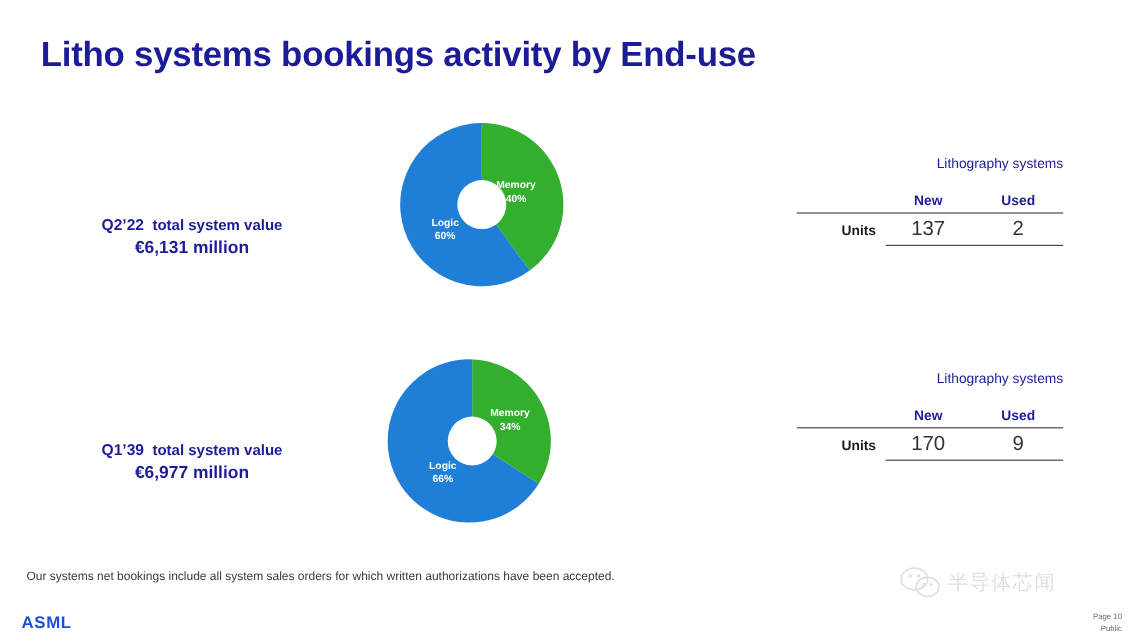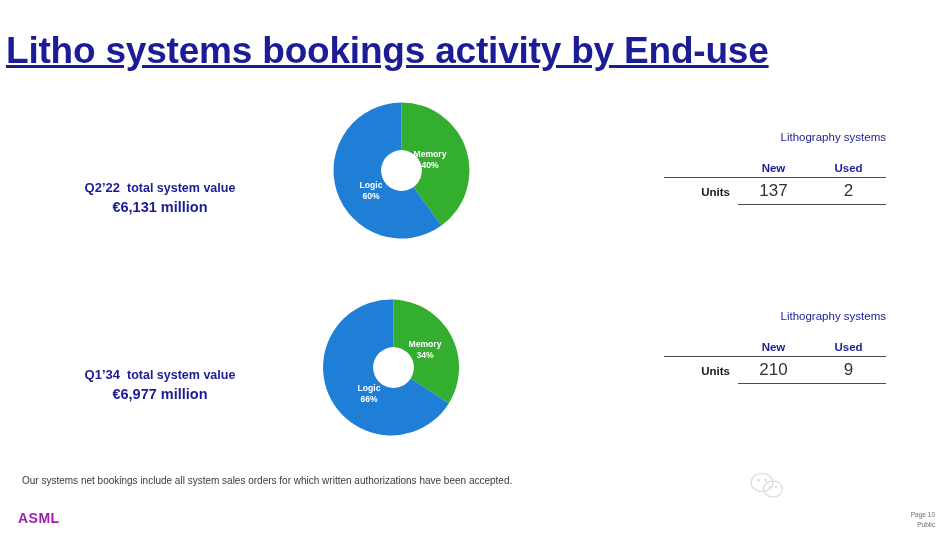--- a/index.html
+++ b/index.html
@@ -6,26 +6,25 @@
   html,body{ background:#ffffff; }
   body{
     width:945px; height:535px;
     position:relative; overflow:hidden;
     font-family:"Liberation Sans", sans-serif;
     background:#ffffff;
   }
 
   
   .slide-title{
-    position:absolute; left:6px; top:30px;
-    font-size:37px; font-weight:bold;
+    position:absolute; left:34px; top:30px;
+    font-size:29px; font-weight:bold;
     color:#1c1c96;
     letter-spacing:-0.2px;
     white-space:nowrap;
-    text-decoration:underline;
   }
 
   
   .value-block{
     position:absolute;
     width:250px;
     text-align:center;
     color:#1c1c96;
     margin-top:30px;
   }
@@ -119,21 +118,21 @@
   .footnote{
     position:absolute; left:22px; top:475px;
     font-size:10px; color:#3a3a3a;
     white-space:nowrap;
   }
 
   
   .asml-logo{
     position:absolute; left:18px; top:510px;
     font-size:14px; font-weight:bold;
-    color:#a21caf; letter-spacing:0.5px;
+    color:#1d4ed8; letter-spacing:0.5px;
   }
   .footer-date{
     position:absolute; left:80px; top:513px;
     font-size:8.5px; font-weight:bold; color:#2a2a2a;
     white-space:nowrap;
     margin-top:24px;
   }
   .page-meta{
     position:absolute; right:10px; top:510px;
     text-align:right;
@@ -165,21 +164,21 @@
 <div class="value-block q2">
   <div class="vb-line1">
     <span class="qtr">Q2’22</span>&nbsp;
     <span>total system value</span>
   </div>
   <div class="vb-line2">€6,131 million</div>
 </div>
 
 <div class="value-block q1">
   <div class="vb-line1">
-    <span class="qtr">Q1’34</span>&nbsp;
+    <span class="qtr">Q1’39</span>&nbsp;
     <span>total system value</span>
   </div>
   <div class="vb-line2">€6,977 million</div>
 </div>
 
 <div class="donut-wrap d1">
   <svg width="137" height="137" viewBox="0 0 137 137">
 
     <path d="M 68.5 68.5 L 68.5 0.5 A 68 68 0 0 1 108.48 123.51 Z" fill="#34ae2e"></path>
 
@@ -225,21 +224,21 @@
 <div class="litho-table t2">
   <div class="lt-grouphead">Lithography systems</div>
   <div class="lt-colrow">
     <div class="spacer"></div>
     <div class="col">New</div>
     <div class="col">Used</div>
   </div>
   <div class="lt-rule-top"></div>
   <div class="lt-datarow">
     <div class="rowlabel">Units</div>
-    <div class="cell">210</div>
+    <div class="cell">170</div>
     <div class="cell">9</div>
   </div>
   <div class="lt-rule-bottom"></div>
 </div>
 
 <div class="footnote">Our systems net bookings include all system sales orders for which written authorizations have been accepted.</div>
 
 <div class="asml-logo">ASML</div>
 <div class="footer-date">July 20, 2022</div>
 <div class="page-meta">
@@ -255,13 +254,14 @@
         <ellipse cx="23" cy="17" rx="9.5" ry="8"></ellipse>
       </g>
       <g fill="#9a9a9a">
         <circle cx="8.5" cy="8" r="1.5"></circle>
         <circle cx="15.5" cy="8" r="1.5"></circle>
         <circle cx="20" cy="15" r="1.3"></circle>
         <circle cx="26" cy="15" r="1.3"></circle>
       </g>
     </svg>
   </span>
+  <span class="wm-text">半导体芯闻</span>
 </div>
 
 </body></html>

